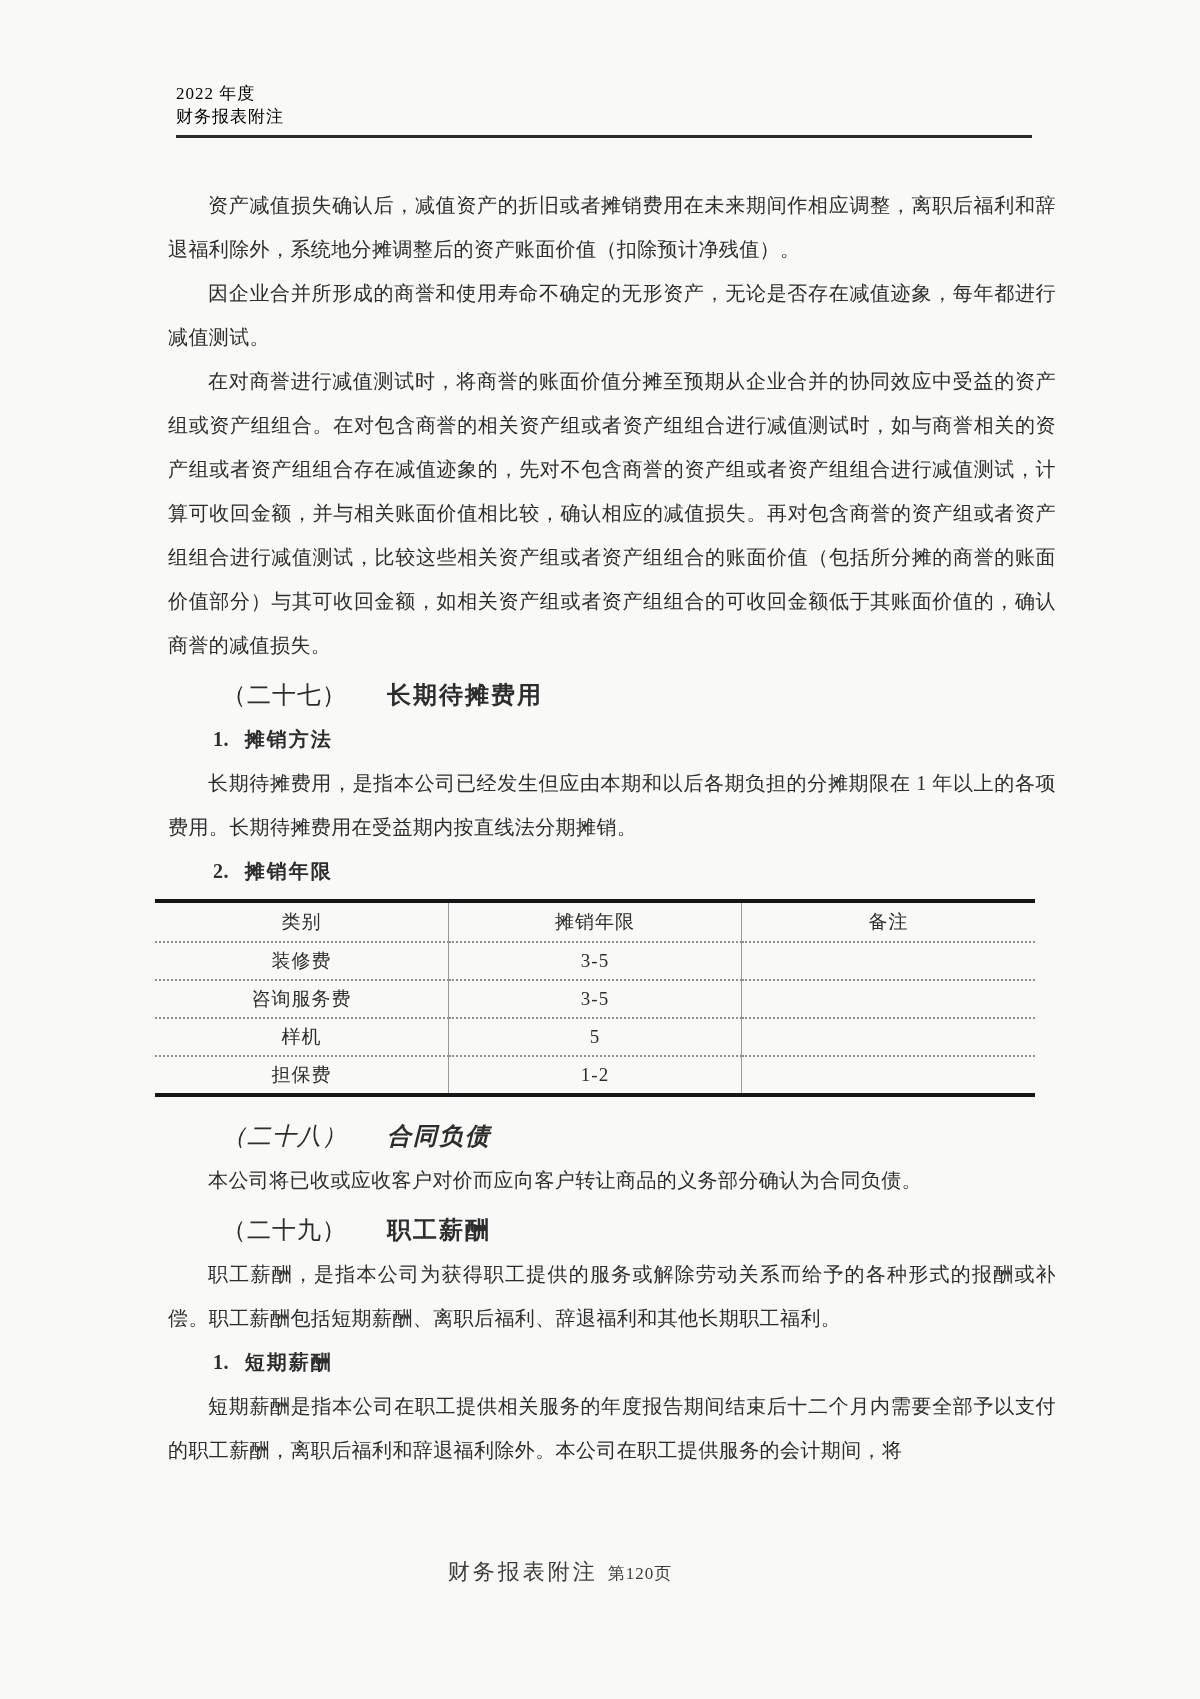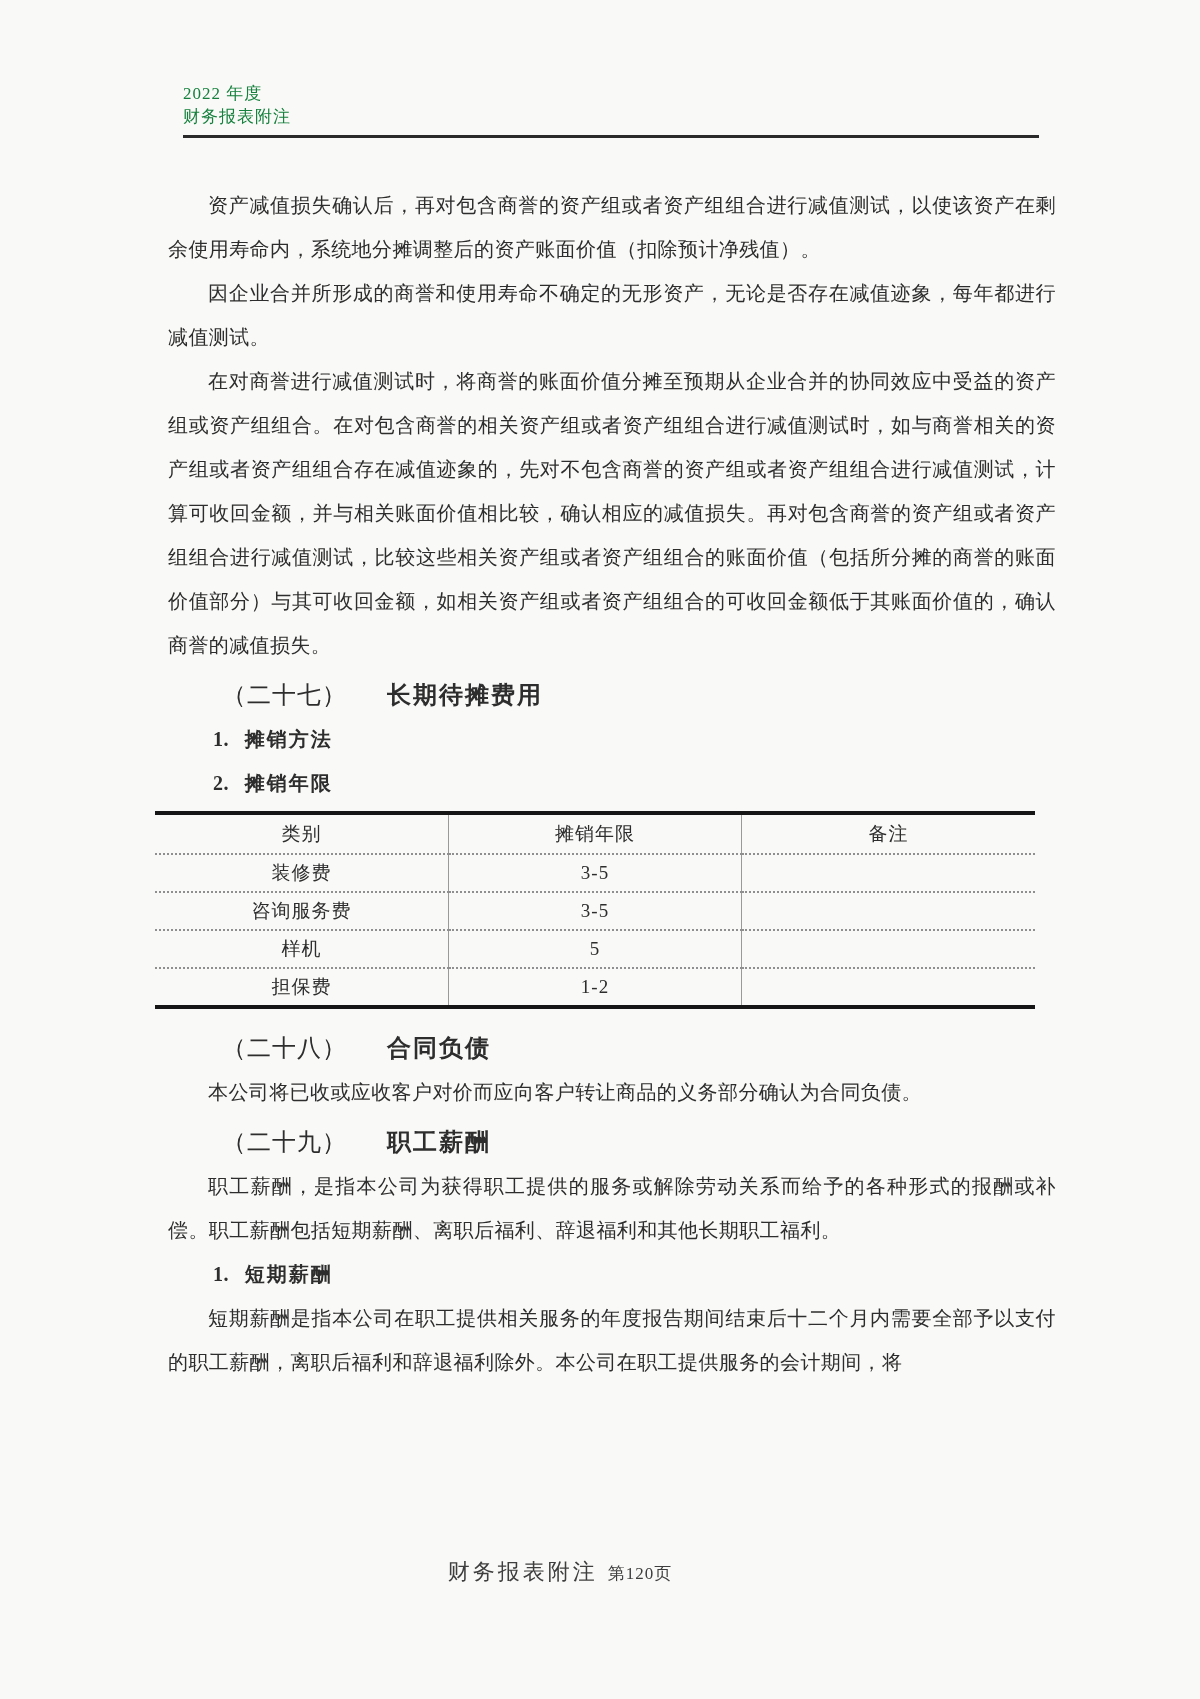--- a/index.html
+++ b/index.html
@@ -8,26 +8,26 @@
     width: 1200px;
     height: 1699px;
     background: #f9f9f7;
     font-family: "Liberation Serif", "DejaVu Serif", serif;
     color: #2d2d2d;
     overflow: hidden;
   }
   
   .doc-header {
     position: absolute;
-    left: 183px;
+    left: 176px;
     top: 82px;
     width: 888px;
     font-size: 17px;
     line-height: 23px;
-    color: #15803d;
+    color: #000000;
     letter-spacing: 1px;
   }
   .hdr-rule {
     width: 856px;
     height: 0;
     margin-top: 7px;
     border-top: 3px solid #2a2a2a;
   }
   
   .content {
@@ -65,21 +65,21 @@
     line-height: 44px;
     font-weight: bold;
     text-align: left;
   }
   .sub-heading .sub-title {
     margin-left: 16px;
     font-family: "Liberation Sans", "DejaVu Sans", sans-serif;
     letter-spacing: 2px;
     text-align: center;
   }
-  .h28 { margin-top: 14px; }
+  .h28 { margin-top: 14px; font-style: italic; }
   
   .amt-table {
     width: 880px;
     margin: 6px 0 17px -13px;
     border-collapse: collapse;
     table-layout: fixed;
     font-size: 19px;
     border-top: 4px solid #161616;
     border-bottom: 4px solid #161616;
     text-indent: 0;
@@ -115,32 +115,33 @@
 <div class="page">
 
   <header class="doc-header">
     <div>2022 年度</div>
     <div>财务报表附注</div>
     <div class="hdr-rule"></div>
   </header>
 
   <main class="content">
 
-    <p class="para">资产减值损失确认后，再对包含商誉的资产组或者资产组组合进行减值测试，以使该资产在剩余使用寿命内，系统地分摊调整后的资产账面价值（扣除预计净残值）。</p>
+    <p class="para">资产减值损失确认后，减值资产的折旧或者摊销费用在未来期间作相应调整，离职后福利和辞退福利除外，系统地分摊调整后的资产账面价值（扣除预计净残值）。</p>
     <p class="para">因企业合并所形成的商誉和使用寿命不确定的无形资产，无论是否存在减值迹象，每年都进行减值测试。</p>
     <p class="para">在对商誉进行减值测试时，将商誉的账面价值分摊至预期从企业合并的协同效应中受益的资产组或资产组组合。在对包含商誉的相关资产组或者资产组组合进行减值测试时，如与商誉相关的资产组或者资产组组合存在减值迹象的，先对不包含商誉的资产组或者资产组组合进行减值测试，计算可收回金额，并与相关账面价值相比较，确认相应的减值损失。再对包含商誉的资产组或者资产组组合进行减值测试，比较这些相关资产组或者资产组组合的账面价值（包括所分摊的商誉的账面价值部分）与其可收回金额，如相关资产组或者资产组组合的可收回金额低于其账面价值的，确认商誉的减值损失。</p>
 
     <h3 class="section-heading">
       <span>（二十七）</span><span class="sec-title">长期待摊费用</span>
     </h3>
 
     <h4 class="sub-heading">
       <span>1.</span><span class="sub-title">摊销方法</span>
     </h4>
 
+    <p class="para">长期待摊费用，是指本公司已经发生但应由本期和以后各期负担的分摊期限在 1 年以上的各项费用。长期待摊费用在受益期内按直线法分期摊销。</p>
 
     <h4 class="sub-heading">
       <span>2.</span><span class="sub-title">摊销年限</span>
     </h4>
 
     <table class="amt-table">
       <thead>
         <tr>
           <th>类别</th>
           <th>摊销年限</th>

